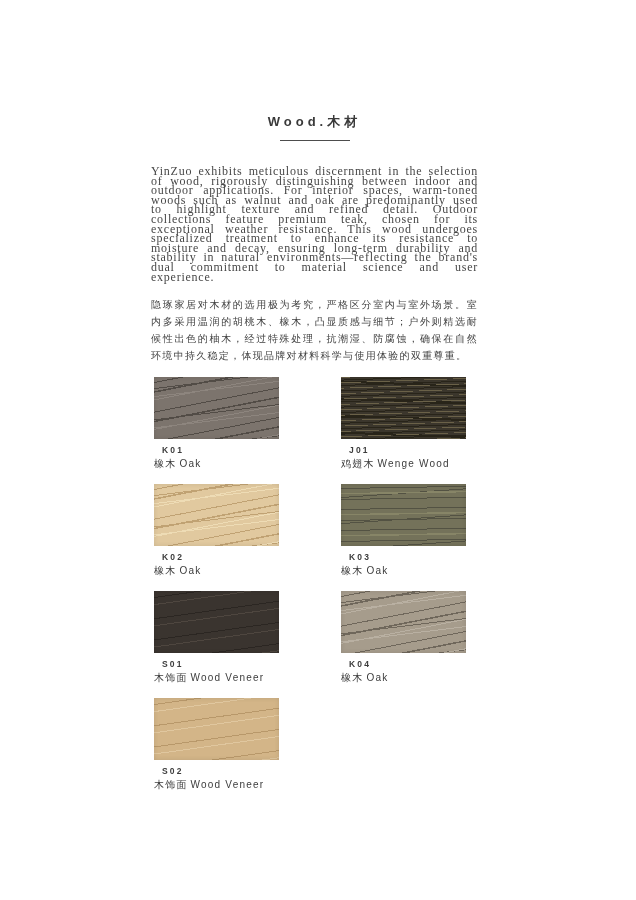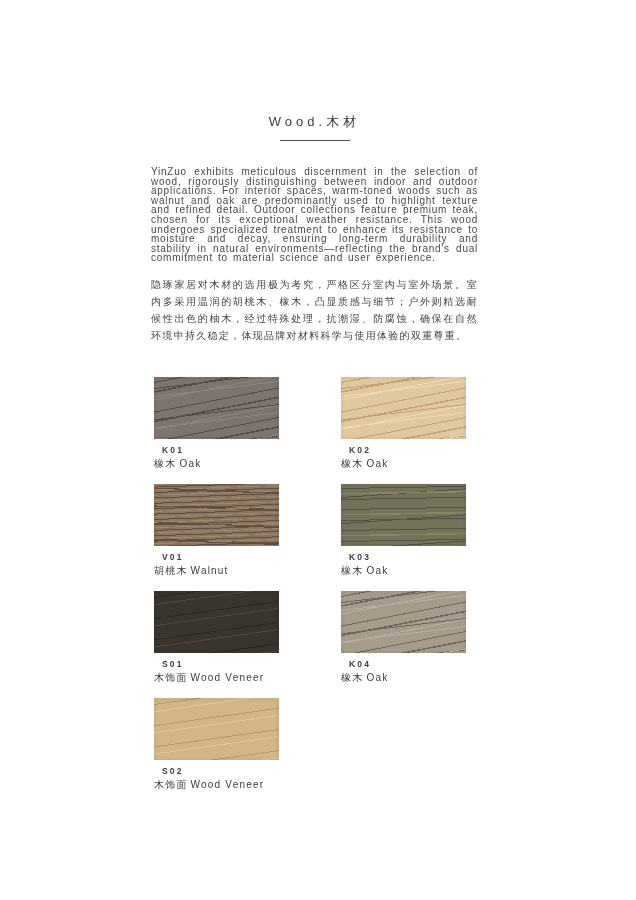--- a/index.html
+++ b/index.html
@@ -13,48 +13,48 @@
   }
   .content{
     position:absolute;
     left:151px;top:113px;
     width:327px;
   }
   .page-title{
     margin:0;
     text-align:center;
     font-size:13px;
-    font-weight:normal;
+    font-weight:bold;
     letter-spacing:4px;
     color:#3a3a3a;
     white-space:nowrap;
   }
   .title-underline{
     width:70px;height:1px;
     background:#4d4d4d;
     margin:9px auto 0 auto;
   }
   .intro-en{
     margin:26px 0 0 0;
-    font-size:10px;
+    font-size:12px;
     line-height:9.6px;
     letter-spacing:0.75px;
     word-spacing:1.6px;
     text-align:justify;
     color:#474747;
+    font-family:Liberation Serif, serif;
   }
   .intro-cn{
     margin:14px 0 0 0;
     font-size:10px;
     line-height:17px;
     letter-spacing:1.3px;
     text-align:justify;
     text-justify:inter-ideograph;
     color:#424242;
-    font-family:Liberation Mono, monospace;
   }
   .swatch-grid{
     position:absolute;
     left:154px;top:377px;
     display:grid;
     grid-template-columns:125px 125px;
     column-gap:62px;
     row-gap:13px;
   }
   .swatch-card{width:125px;}
@@ -111,32 +111,32 @@
 </div>
 
 <div class="swatch-grid">
 
   <div class="swatch-card">
     <div class="swatch-box tex-streaks" style="--base: #7c746d; --dark: #524c46; --light: #8d857e;"></div>
     <div class="swatch-code">K01</div>
     <div class="swatch-name"><span class="cn">橡木</span><span>Oak</span></div>
   </div>
 
+  <div class="swatch-card">
+    <div class="swatch-box tex-fine" style="--base: #3b362c; --dark: #282419; --light: #6a6148;"></div>
+    <div class="swatch-code">J01</div>
+    <div class="swatch-name"><span class="cn">鸡翅木</span><span>Wenge Wood</span></div>
+  </div>
 
   <div class="swatch-card">
     <div class="swatch-box tex-streaks" style="--base: #e1c99f; --dark: #c0a273; --light: #eedcb5;"></div>
     <div class="swatch-code">K02</div>
     <div class="swatch-name"><span class="cn">橡木</span><span>Oak</span></div>
   </div>
 
-  <div class="swatch-card">
-    <div class="swatch-box tex-fine" style="--base: #8b7660; --dark: #615042; --light: #9e8a73;"></div>
-    <div class="swatch-code">V01</div>
-    <div class="swatch-name"><span class="cn">胡桃木</span><span>Walnut</span></div>
-  </div>
 
   <div class="swatch-card">
     <div class="swatch-box tex-bands" style="--base: #74725a; --dark: #535243; --light: #878567;"></div>
     <div class="swatch-code">K03</div>
     <div class="swatch-name"><span class="cn">橡木</span><span>Oak</span></div>
   </div>
 
   <div class="swatch-card">
     <div class="swatch-box tex-subtle" style="--base: #3a342f; --dark: #2b2622; --light: #4e463f;"></div>
     <div class="swatch-code">S01</div>

